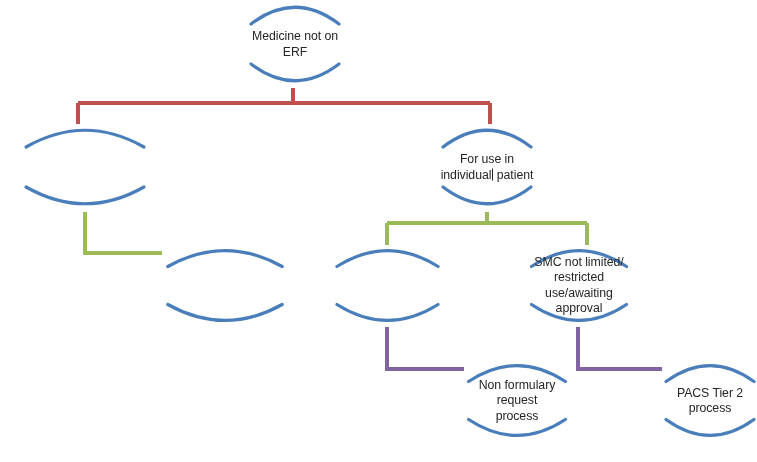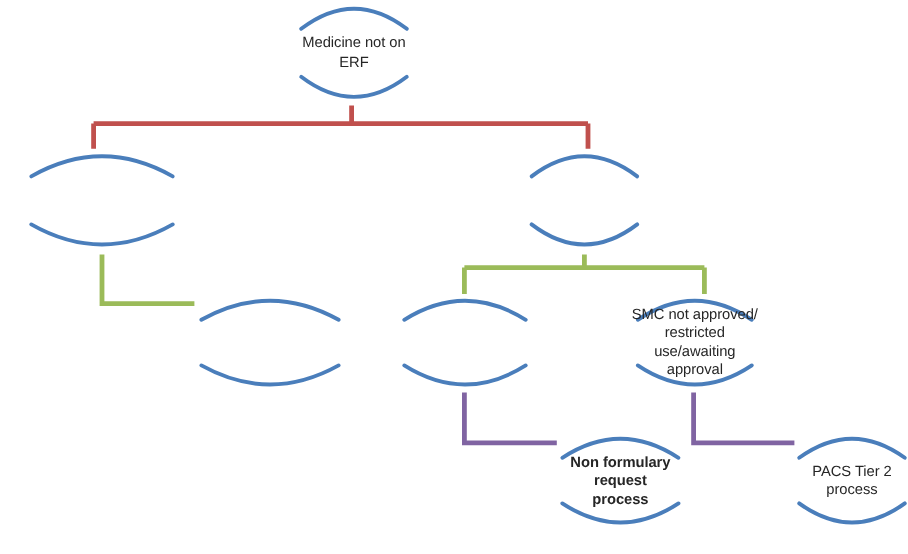--- a/index.html
+++ b/index.html
@@ -84,43 +84,44 @@
         <svg class="node-arcs" viewBox="0 0 134 100">
           <path d="M 8.04 30 Q 67 -3.5 125.96000000000001 30" stroke="#4a7ebb" stroke-width="3.2" fill="none" stroke-linecap="round"></path>
           <path d="M 8.04 70 Q 67 103.5 125.96000000000001 70" stroke="#4a7ebb" stroke-width="3.2" fill="none" stroke-linecap="round"></path>
         </svg>
       </div>
       <div class="node" style="left: 437px; top: 117px; width: 100px; height: 100px;">
         <svg class="node-arcs" viewBox="0 0 100 100">
           <path d="M 6 30 Q 50 -3.5 94 30" stroke="#4a7ebb" stroke-width="3.2" fill="none" stroke-linecap="round"></path>
           <path d="M 6 70 Q 50 103.5 94 70" stroke="#4a7ebb" stroke-width="3.2" fill="none" stroke-linecap="round"></path>
         </svg>
+        <div class="node-label"><span>For use in individual</span><span class="caret"></span><span> patient</span></div>
       </div>
       <div class="node" style="left: 160px; top: 238px; width: 130px; height: 95px;">
         <svg class="node-arcs" viewBox="0 0 130 95">
           <path d="M 7.799999999999997 28.5 Q 65 -3.3249999999999993 122.2 28.5" stroke="#4a7ebb" stroke-width="3.2" fill="none" stroke-linecap="round"></path>
           <path d="M 7.799999999999997 66.5 Q 65 98.32499999999999 122.2 66.5" stroke="#4a7ebb" stroke-width="3.2" fill="none" stroke-linecap="round"></path>
         </svg>
       </div>
       <div class="node" style="left: 330px; top: 238px; width: 115px; height: 95px;">
         <svg class="node-arcs" viewBox="0 0 115 95">
           <path d="M 6.899999999999999 28.5 Q 57.5 -3.3249999999999993 108.1 28.5" stroke="#4a7ebb" stroke-width="3.2" fill="none" stroke-linecap="round"></path>
           <path d="M 6.899999999999999 66.5 Q 57.5 98.32499999999999 108.1 66.5" stroke="#4a7ebb" stroke-width="3.2" fill="none" stroke-linecap="round"></path>
         </svg>
       </div>
       <div class="node" style="left: 525px; top: 238px; width: 108px; height: 95px;">
         <svg class="node-arcs" viewBox="0 0 108 95">
           <path d="M 6.479999999999997 28.5 Q 54 -3.3249999999999993 101.52000000000001 28.5" stroke="#4a7ebb" stroke-width="3.2" fill="none" stroke-linecap="round"></path>
           <path d="M 6.479999999999997 66.5 Q 54 98.32499999999999 101.52000000000001 66.5" stroke="#4a7ebb" stroke-width="3.2" fill="none" stroke-linecap="round"></path>
         </svg>
-        <div class="node-label">SMC not approved/
+        <div class="node-label">SMC not limited/
 restricted use/awaiting
 approval</div>
       </div>
-      <div class="node" style="left: 462px; top: 353px; width: 110px; height: 95px; font-weight: bold;">
+      <div class="node" style="left: 462px; top: 353px; width: 110px; height: 95px;">
         <svg class="node-arcs" viewBox="0 0 110 95">
           <path d="M 6.600000000000001 28.5 Q 55 -3.3249999999999993 103.4 28.5" stroke="#4a7ebb" stroke-width="3.2" fill="none" stroke-linecap="round"></path>
           <path d="M 6.600000000000001 66.5 Q 55 98.32499999999999 103.4 66.5" stroke="#4a7ebb" stroke-width="3.2" fill="none" stroke-linecap="round"></path>
         </svg>
         <div class="node-label">Non formulary request
 process</div>
       </div>
       <div class="node" style="left: 660px; top: 353px; width: 100px; height: 95px;">
         <svg class="node-arcs" viewBox="0 0 100 95">
           <path d="M 6 28.5 Q 50 -3.3249999999999993 94 28.5" stroke="#4a7ebb" stroke-width="3.2" fill="none" stroke-linecap="round"></path>

